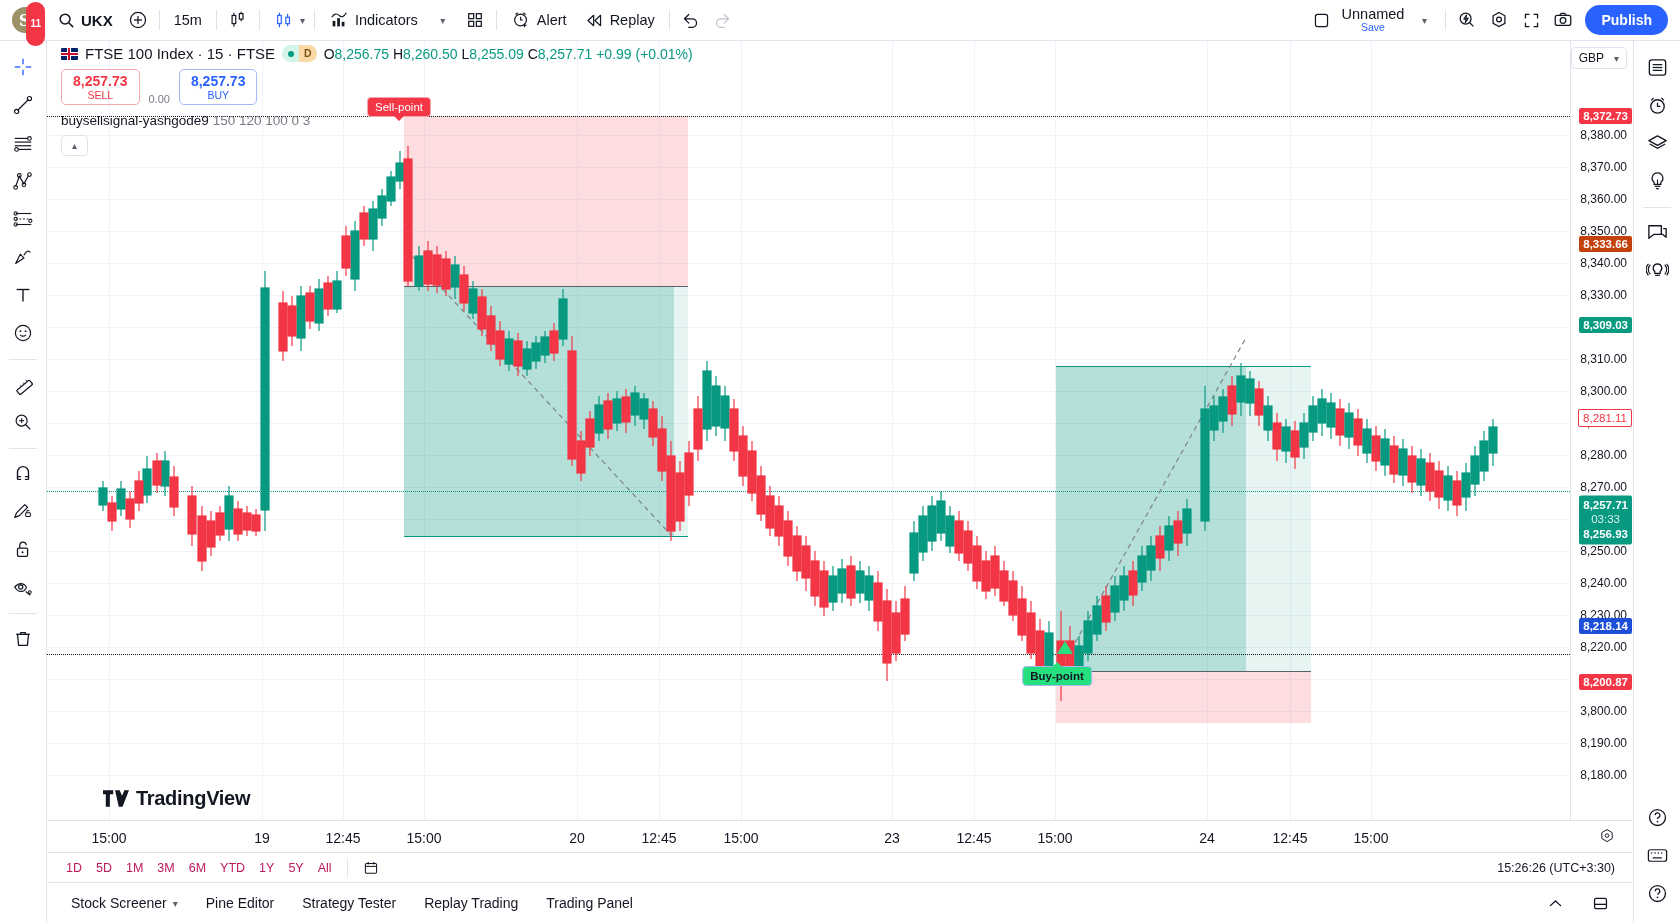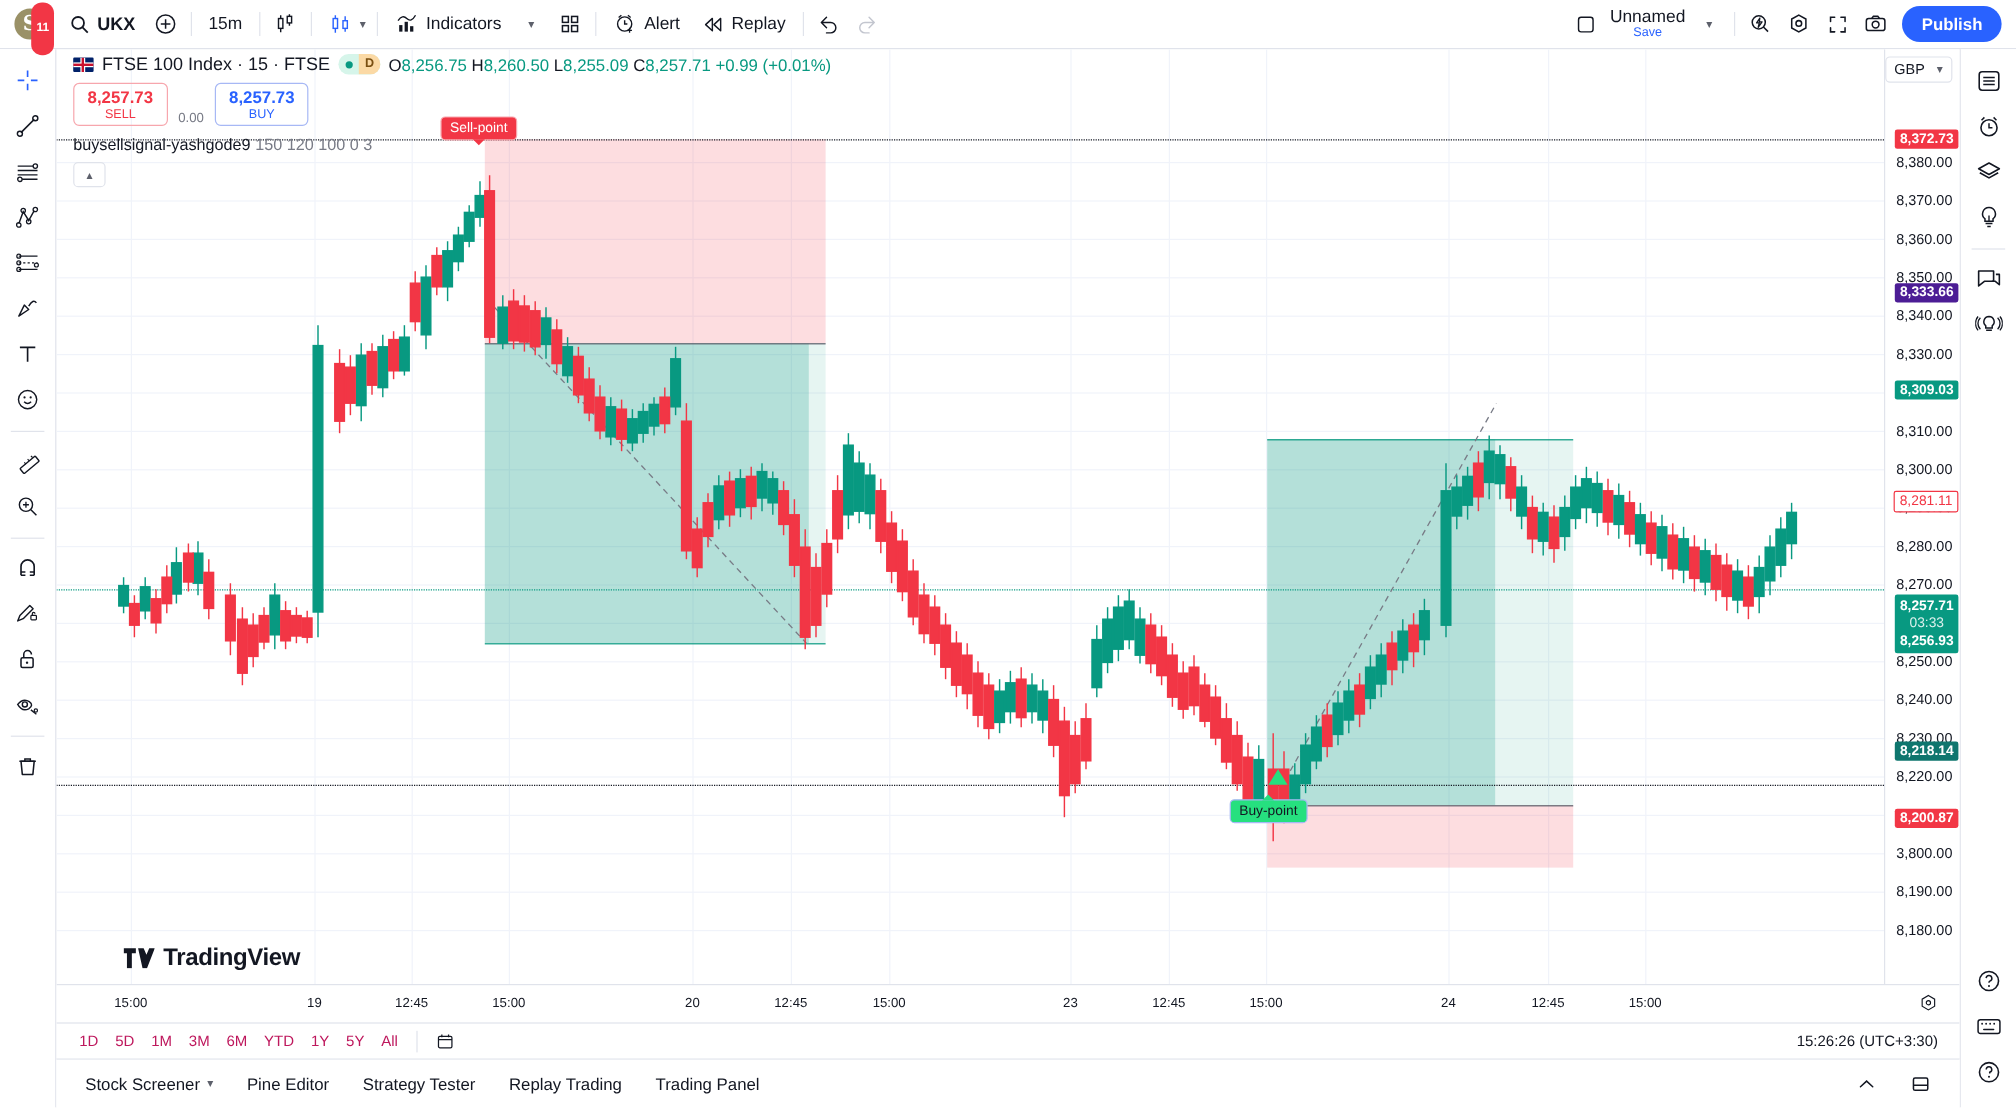--- a/index.html
+++ b/index.html
@@ -43,21 +43,21 @@
   .rightbar { width:47px; border-left:1px solid #e0e3eb; display:flex; flex-direction:column;
     align-items:center; padding-top:8px; background:#fff;}
 
   
   .chartwrap { position:relative; flex:1; overflow:hidden; }
   .chart { position:absolute; inset:0 63px 62px 0; overflow:hidden; }
   .paxis { position:absolute; top:0; right:0; bottom:62px; width:63px;
     border-left:1px solid #e0e3eb; background:#fff; }
   .taxis { position:absolute; left:0; right:0; bottom:30px; height:32px;
     border-top:1px solid #e0e3eb; background:#fff;}
-  .ttick { position:absolute; font-size:11px; color:#131722; transform:translateX(-50%); top:9px;}
+  .ttick { position:absolute; font-size:14px; color:#131722; transform:translateX(-50%); top:9px;}
   .ptick { position:absolute; font-size:12px; color:#131722; right:6px; transform:translateY(-50%); }
   .gline { position:absolute; left:0; right:0; height:1px; background:#f0f3fa; }
   .vline { position:absolute; top:0; bottom:0; width:1px; background:#f0f3fa; }
   .plabel { position:absolute; right:1px; transform:translateY(-50%); font-size:11.5px;
     font-weight:bold; color:#fff; padding:2px 4px; border-radius:2px; white-space:nowrap;}
   .plabel.outline { background:#fff; color:#f23645; border:1px solid #f23645; font-weight:normal;}
 
   
   .legend { position:absolute; left:14px; top:4px; z-index:5; }
   .lg1 { display:flex; align-items:center; gap:7px; font-size:15px; }
@@ -457,29 +457,29 @@
         <div class="ptick" style="top:510px">8,250.00</div>
         <div class="ptick" style="top:542px">8,240.00</div>
         <div class="ptick" style="top:574px">8,230.00</div>
         <div class="ptick" style="top:606px">8,220.00</div>
         <div class="ptick" style="top:638px">8,210.00</div>
         <div class="ptick" style="top:670px">3,800.00</div>
         <div class="ptick" style="top:702px">8,190.00</div>
         <div class="ptick" style="top:734px">8,180.00</div>
 
         <div class="plabel" style="top:75px;background:#f23645">8,372.73</div>
-        <div class="plabel" style="top:203px;background:#4c1d95">8,333.66</div>
+        <div class="plabel" style="top:203px;background:#c2410c">8,333.66</div>
         <div class="plabel" style="top:284px;background:#089981">8,309.03</div>
         <div class="plabel outline" style="top:377px">8,281.11</div>
         <div class="plabel" style="top:479px;background:#089981;text-align:center;line-height:1.25;padding:3px 4px">
           <div>8,257.71</div>
           <div style="font-weight:normal;opacity:.85">03:33</div>
           <div>8,256.93</div>
         </div>
-        <div class="plabel" style="top:585px;background:#0f766e">8,218.14</div>
+        <div class="plabel" style="top:585px;background:#1d4ed8">8,218.14</div>
         <div class="plabel" style="top:641px;background:#f23645">8,200.87</div>
       </div>
 
       <div class="chart">
 
         <div class="gline" style="top:94px"></div>
           <div class="gline" style="top:126px"></div>
         <div class="gline" style="top:158px"></div>
           <div class="gline" style="top:190px"></div>
         <div class="gline" style="top:222px"></div>
@@ -864,21 +864,21 @@
                 <rect x="1442" y="386" width="8" height="26"></rect>
           </g>
           </g>
         </svg>
 
         <svg style="position:absolute;left:0;top:0;width:100%;height:100%">
           <polygon points="1010,613 1026,613 1018,600" fill="#26e07f"></polygon>
         </svg>
 
         <div class="marker sell" style="left:352px; top:56px;">Sell-point</div>
-        <div class="marker buy" style="left:1010px; top:625px;">Buy-point</div>
+        <div class="marker buy" style="left:1010px; top:625px;font-weight:bold;">Buy-point</div>
 
         <div class="tvlogo" style="left:56px;bottom:10px;">
           <svg width="26" height="17" viewBox="0 0 28 18">
             <polygon points="0,0 11,0 11,4.5 7.4,4.5 7.4,18 3,18 3,4.5 0,4.5" fill="#131722"></polygon>
             <polygon points="13,0 18,0 20.5,6 23,0 28,0 21,18 17,18" fill="#131722"></polygon>
           </svg>
           <span>TradingView</span>
         </div>
       </div>
 

